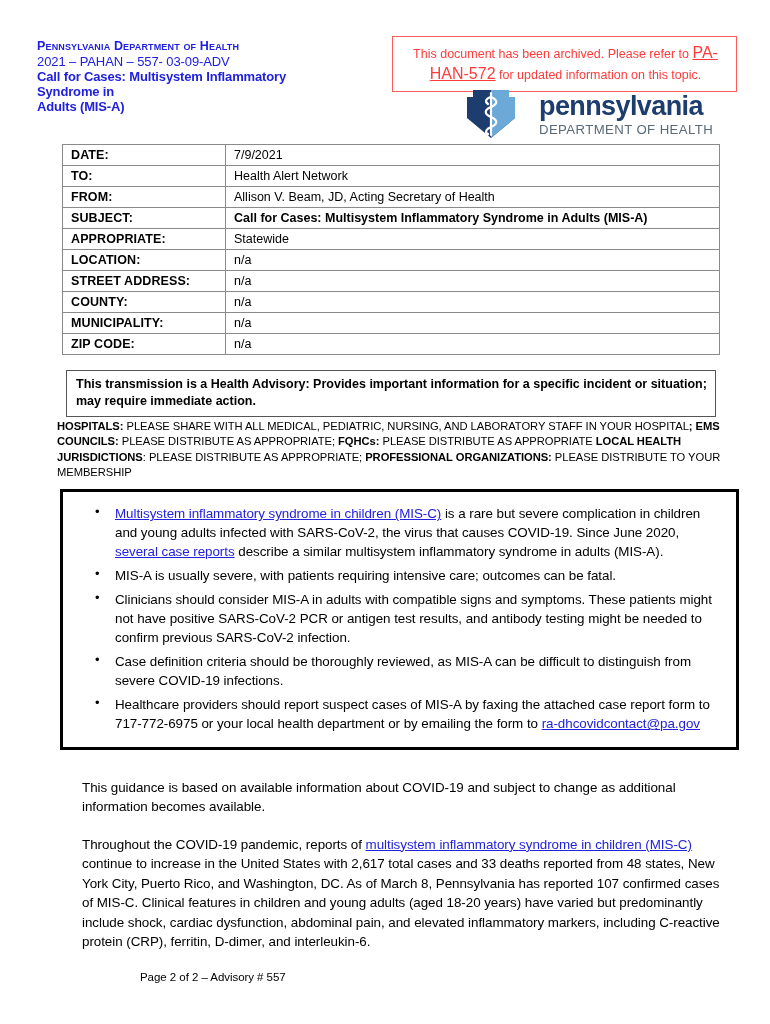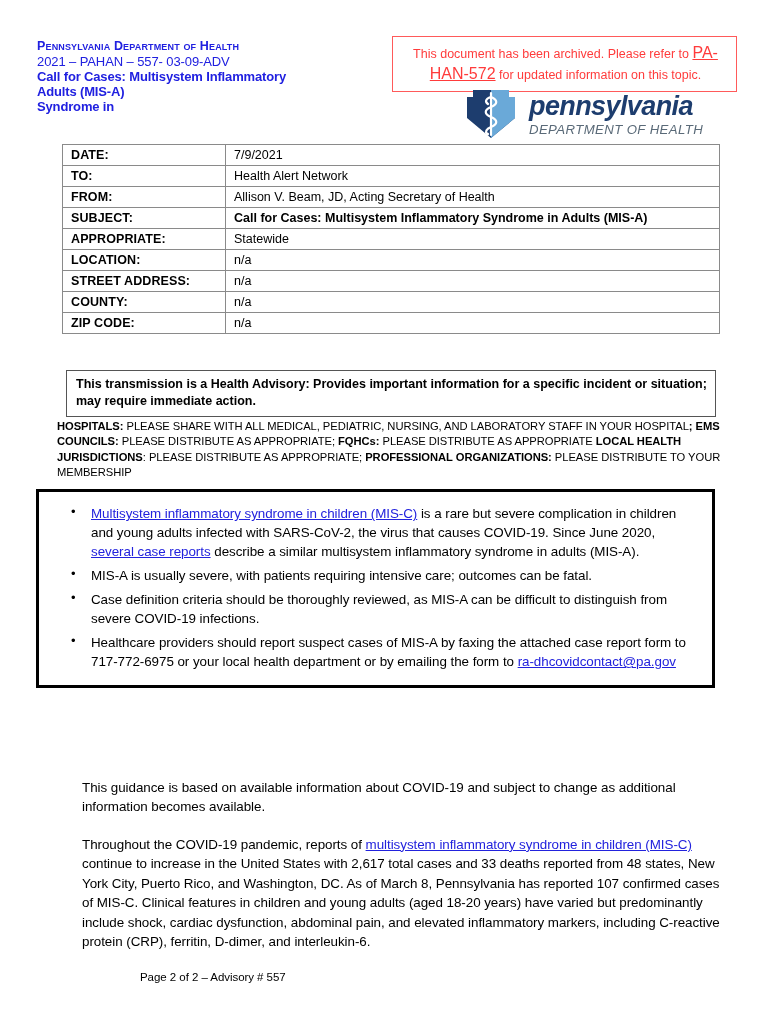--- a/index.html
+++ b/index.html
@@ -79,22 +79,21 @@
     text-decoration: underline;
   }
 
   
   .logo-wrap {
     position: absolute;
     left: 462px;
     top: 88px;
     display: flex;
     align-items: center;
-    gap: 9px;
-    font-style: italic;
+    gap: 19px;
   }
   .keystone {
     width: 58px;
     height: 52px;
     display: block;
   }
   .logo-text { line-height: 1; padding-top: 2px; }
   .logo-penn {
     font-size: 27px;
     font-weight: bold;
@@ -155,21 +154,21 @@
     width: 664px;
     font-size: 11.2px;
     line-height: 1.38;
     letter-spacing: -0.05px;
   }
   .dist-note b { font-weight: bold; }
 
   
   .bullet-box {
     position: absolute;
-    left: 36px;
+    left: 60px;
     top: 489px;
     width: 679px;
     border: 3px solid #000000;
     padding: 12px 14px 14px 14px;
   }
   .bullet-box ul {
     margin: 0;
     padding: 0 0 0 38px;
     list-style: none;
   }
@@ -219,22 +218,22 @@
 <body>
 
 <div class="page">
 
   <div class="header">
 
     <div class="hdr-left">
       <div class="hdr-line1">Pennsylvania Department of Health</div>
       <div class="hdr-line2">2021 – PAHAN – 557- 03-09-ADV</div>
       <div class="hdr-title">Call for Cases: Multisystem Inflammatory</div>
+      <div class="hdr-title">Syndrome in</div>
       <div class="hdr-title">Adults (MIS-A)</div>
-      <div class="hdr-title">Syndrome in</div>
     </div>
 
     <div class="archived-box">
       <span class="archived-text">This document has been archived. Please refer to </span><a class="archived-link" href="#">PA-HAN-572</a><span class="archived-text"> for updated information on this topic.</span>
     </div>
 
     <div class="logo-wrap">
       <svg class="keystone" viewBox="0 0 58 52">
         <path d="M11 2 L47 2 L47 9 L53 9 L53 30 L29 50 L5 30 L5 9 L11 9 Z" fill="#1d3d6e"></path>
         <path d="M29 2 L47 2 L47 9 L53 9 L53 30 L29 50 Z" fill="#6aa9d8"></path>
@@ -280,34 +279,39 @@
         </tr>
         <tr>
           <td class="k">STREET ADDRESS:</td>
           <td class="v">n/a</td>
         </tr>
         <tr>
           <td class="k">COUNTY:</td>
           <td class="v">n/a</td>
         </tr>
         <tr>
+          <td class="k">MUNICIPALITY:</td>
+          <td class="v">n/a</td>
+        </tr>
+        <tr>
           <td class="k">ZIP CODE:</td>
           <td class="v">n/a</td>
         </tr>
       </tbody>
   </table>
 
   <div class="advisory-box">This transmission is a Health Advisory: Provides important information for a specific incident or situation; may require immediate action.</div>
 
   <div class="dist-note"><b>HOSPITALS:</b><span> PLEASE SHARE WITH ALL MEDICAL, PEDIATRIC, NURSING, AND LABORATORY STAFF IN YOUR HOSPITAL</span><b>; EMS COUNCILS:</b><span> PLEASE DISTRIBUTE AS APPROPRIATE; </span><b>FQHCs:</b><span> PLEASE DISTRIBUTE AS APPROPRIATE </span><b>LOCAL HEALTH JURISDICTIONS</b><span>: PLEASE DISTRIBUTE AS APPROPRIATE; </span><b>PROFESSIONAL ORGANIZATIONS:</b><span> PLEASE DISTRIBUTE TO YOUR MEMBERSHIP</span></div>
 
   <div class="bullet-box">
     <ul>
         <li><a class="doclink" href="#">Multisystem inflammatory syndrome in children (MIS-C)</a><span> is a rare but severe complication in children and young adults infected with SARS-CoV-2, the virus that causes COVID-19. Since June 2020, </span><a class="doclink" href="#">several case reports</a><span> describe a similar multisystem inflammatory syndrome in adults (MIS-A).</span></li>
         <li><span>MIS-A is usually severe, with patients requiring intensive care; outcomes can be fatal.</span></li>
+        <li><span>Clinicians should consider MIS-A in adults with compatible signs and symptoms. These patients might not have positive SARS-CoV-2 PCR or antigen test results, and antibody testing might be needed to confirm previous SARS-CoV-2 infection.</span></li>
         <li><span>Case definition criteria should be thoroughly reviewed, as MIS-A can be difficult to distinguish from severe COVID-19 infections.</span></li>
         <li><span>Healthcare providers should report suspect cases of MIS-A by faxing the attached case report form to 717-772-6975 or your local health department or by emailing the form to </span><a class="doclink" href="#">ra-dhcovidcontact@pa.gov</a></li>
       </ul>
   </div>
 
   <div class="body-text">
       <p><span>This guidance is based on available information about COVID-19 and subject to change as additional information becomes available.</span></p>
       <p><span>Throughout the COVID-19 pandemic, reports of </span><a class="doclink" href="#">multisystem inflammatory syndrome in children (MIS-C)</a><span> continue to increase in the United States with 2,617 total cases and 33 deaths reported from 48 states, New York City, Puerto Rico, and Washington, DC. As of March 8, Pennsylvania has reported 107 confirmed cases of MIS-C. Clinical features in children and young adults (aged 18-20 years) have varied but predominantly include shock, cardiac dysfunction, abdominal pain, and elevated inflammatory markers, including C-reactive protein (CRP), ferritin, D-dimer, and interleukin-6.</span></p>
     </div>
 

